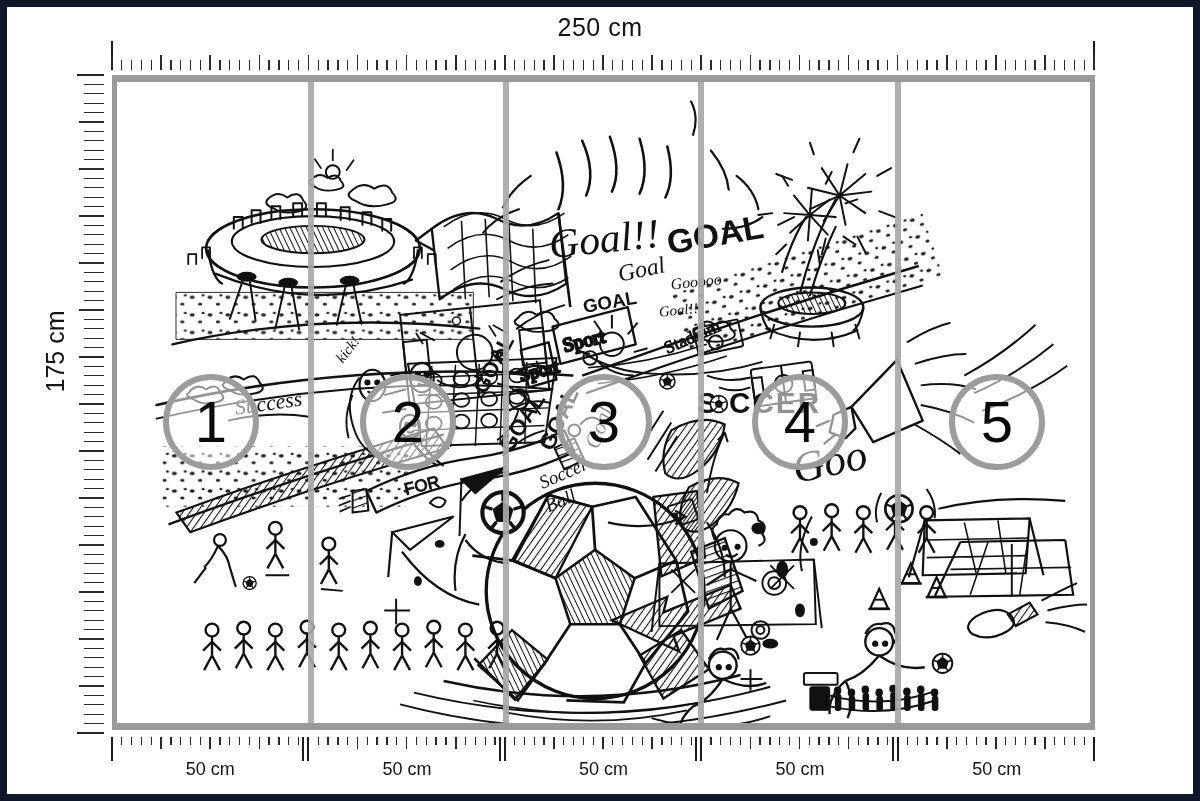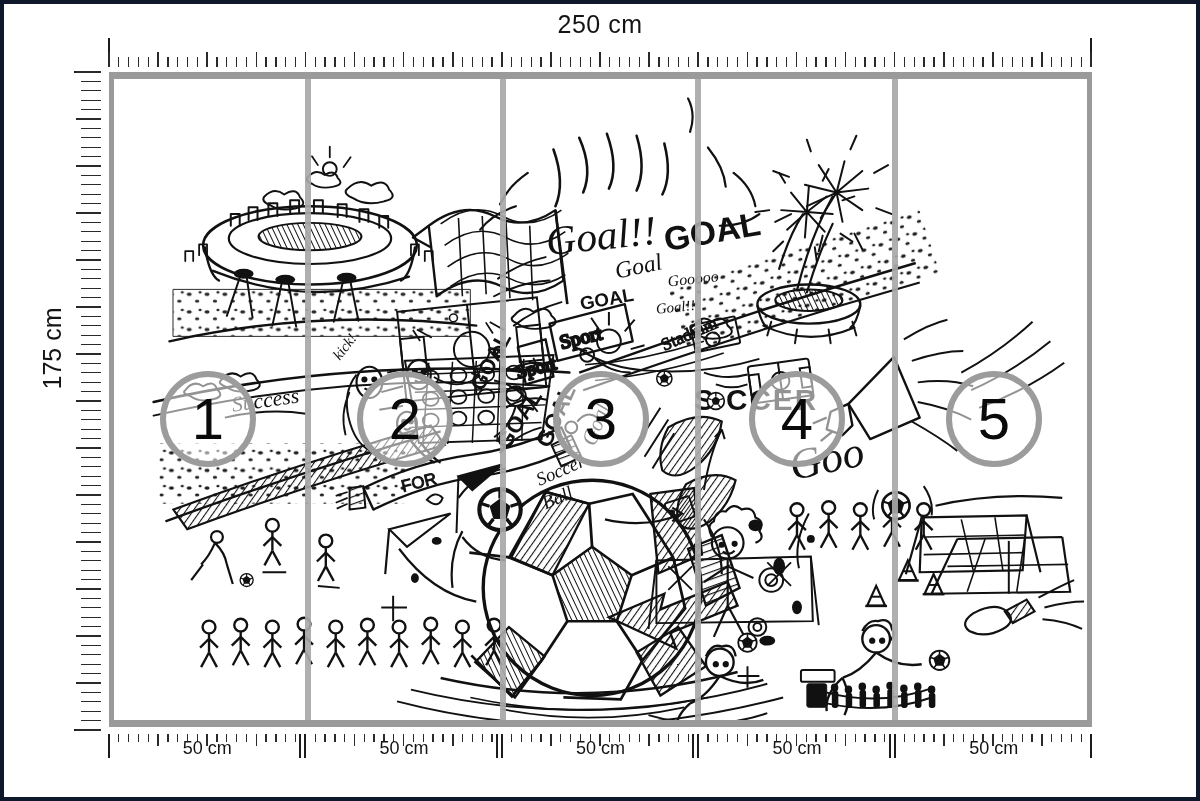--- a/index.html
+++ b/index.html
@@ -7,21 +7,21 @@
   body{
     width:1200px;height:801px;
     background:#ffffff;
     font-family:"Liberation Sans", sans-serif;
     overflow:hidden;
   }
   #root{
     position:relative;
     width:1200px;height:801px;
     box-sizing:border-box;
-    border:4px solid #0f172a;
+    border:7px solid #0f172a;
     background:#ffffff;
     padding-left:23px;
   }
   
   .top-label{
     position:absolute;left:0;right:0;top:6px;
     text-align:center;
     font-size:25px;color:#141414;
     letter-spacing:.5px;
     font-family:"Liberation Sans", sans-serif;
@@ -65,21 +65,21 @@
     border:6px solid #9c9c9c;
     box-sizing:border-box;
     display:flex;align-items:center;justify-content:center;
     font-size:58px;font-weight:400;color:#0a0a0a;
     font-family:"Liberation Sans", sans-serif;
     line-height:1;
     background:rgba(255,255,255,0.55);
   }
   
   .panel-labels{
-    position:absolute;left:105px;top:734px;width:983px;
+    position:absolute;left:105px;top:752px;width:983px;
     display:flex;
     align-items:flex-end;
   }
   .panel-labels span{
     flex:1;text-align:center;
     font-size:18px;color:#141414;
   }
 </style>
 </head>
 <body>

